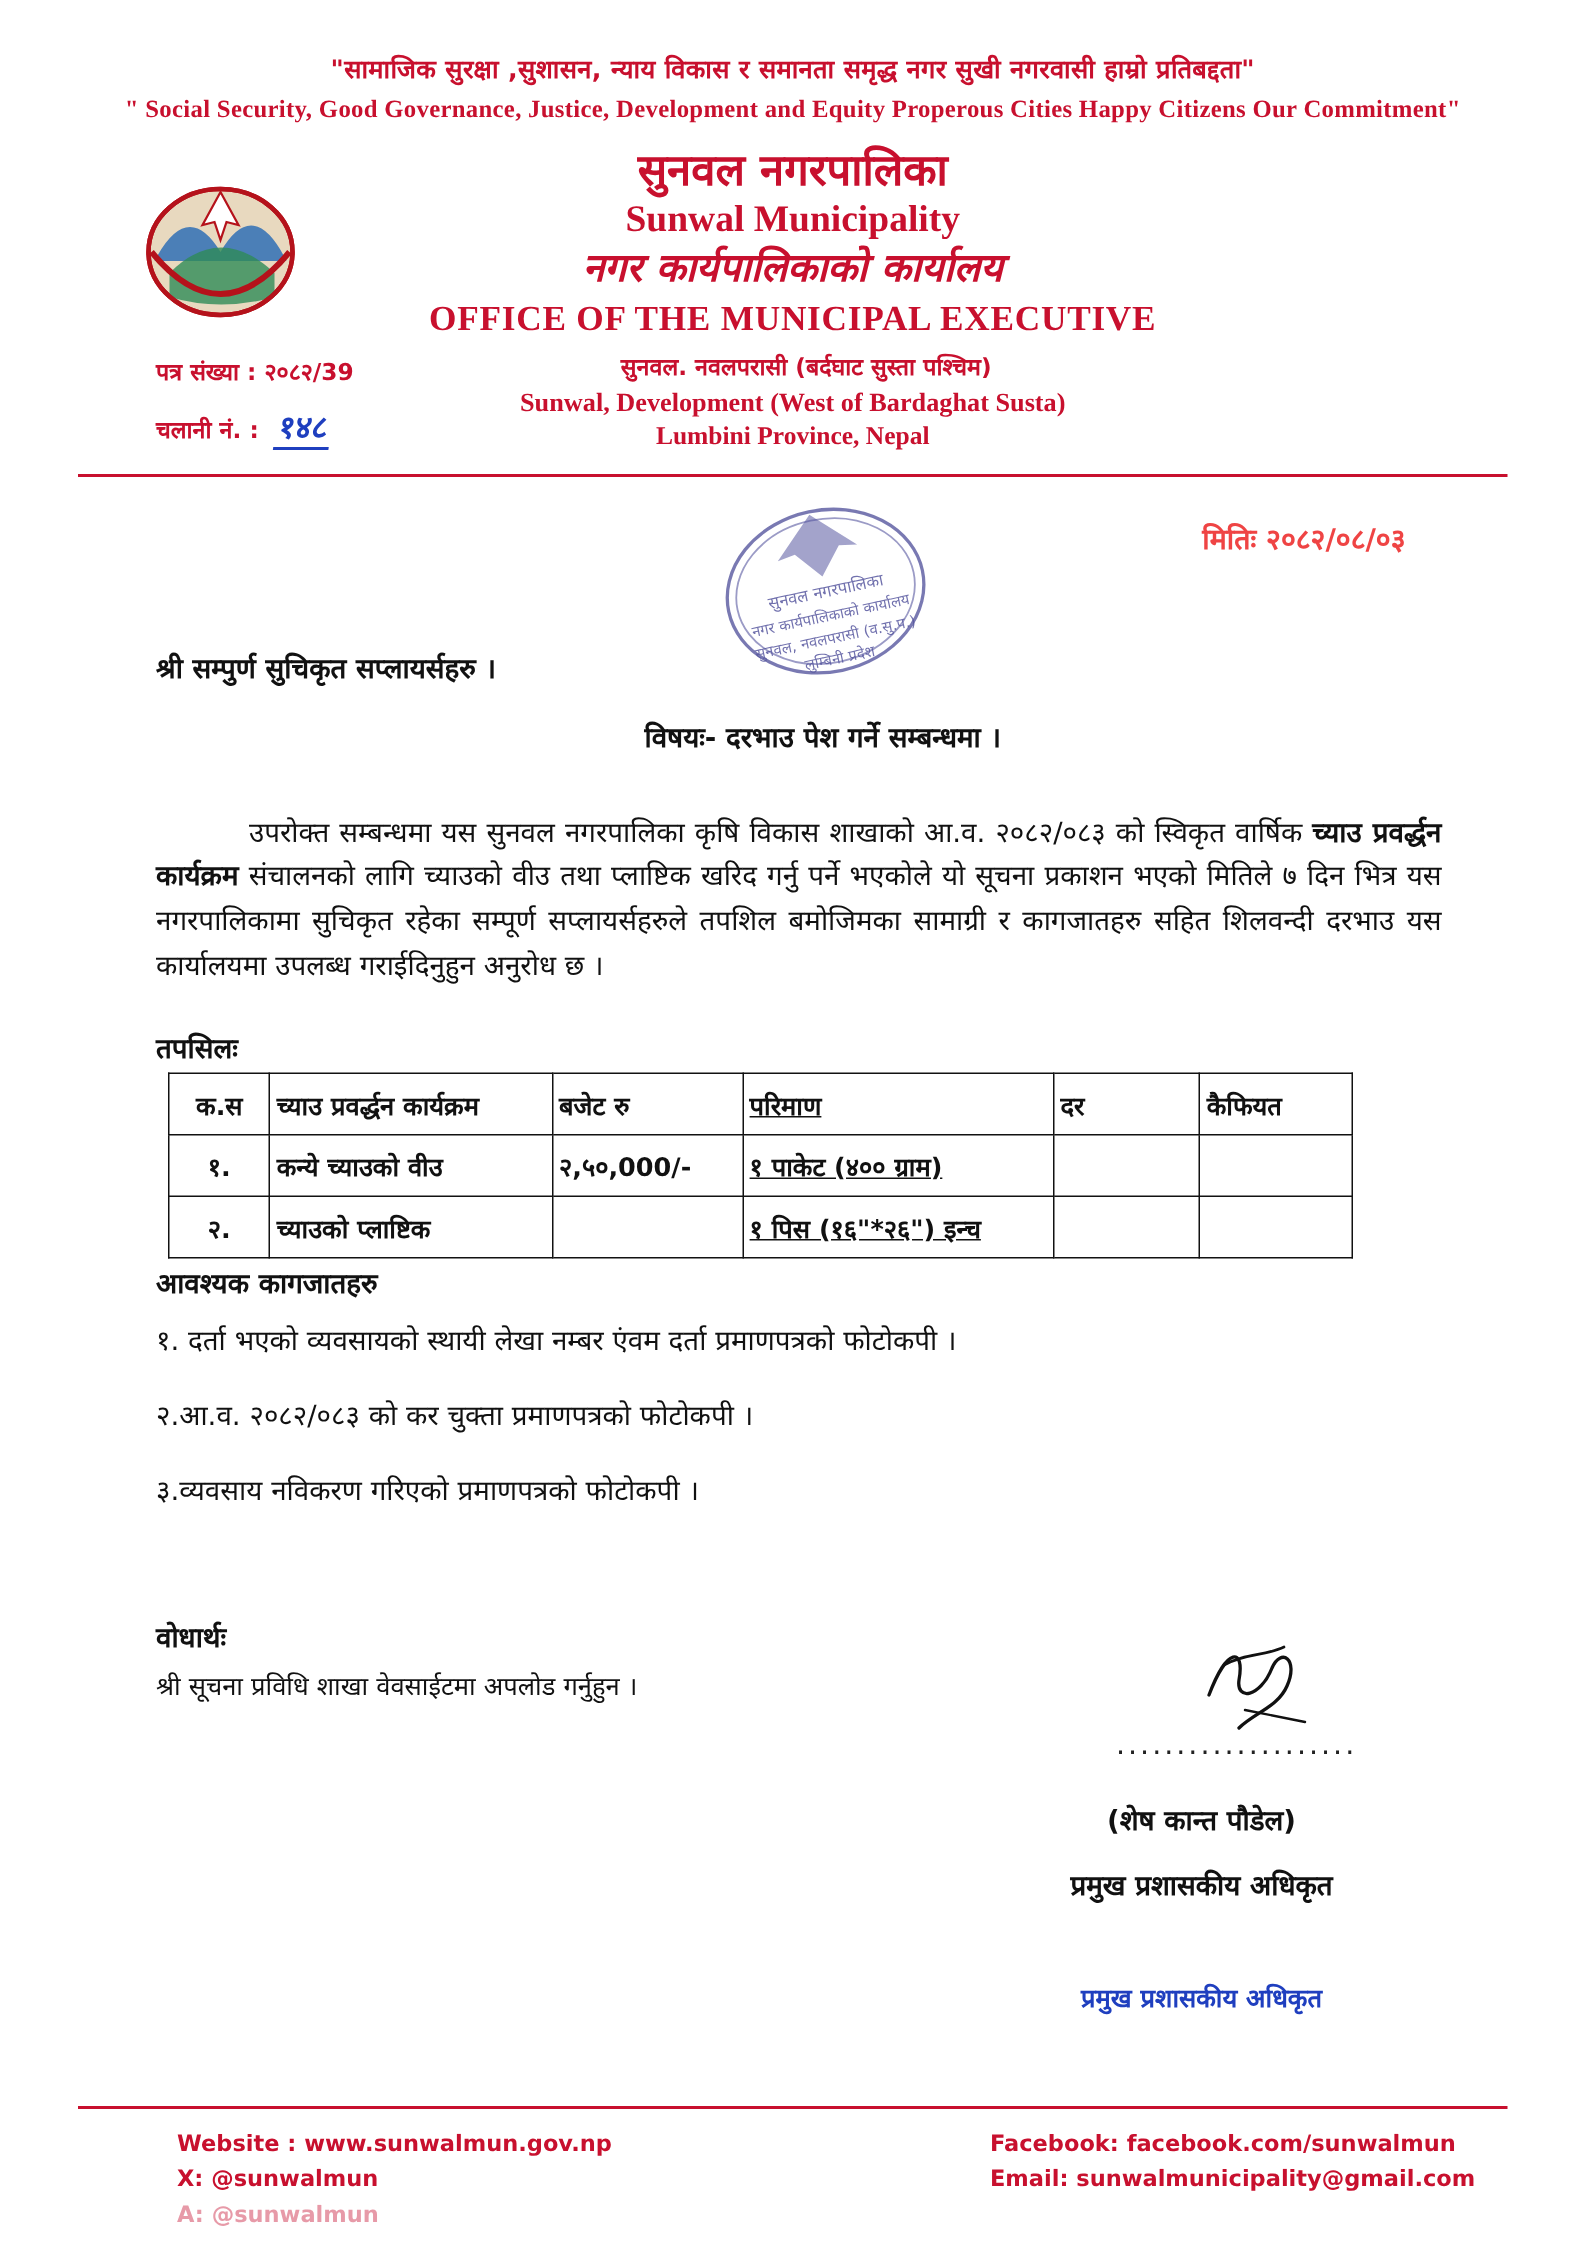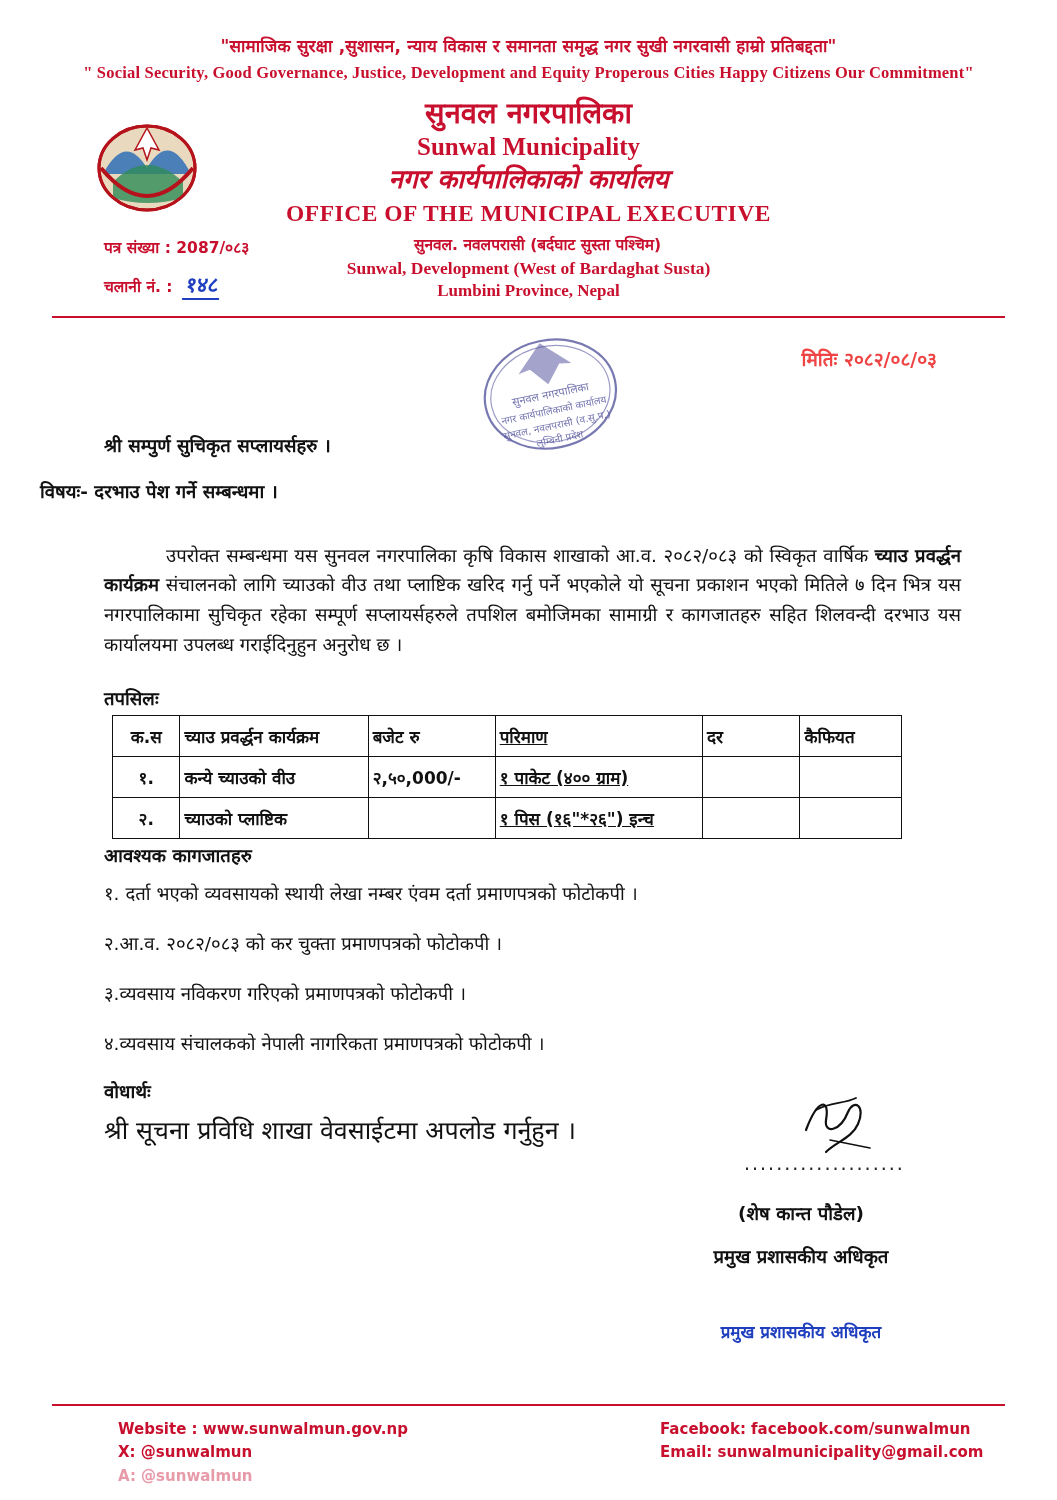--- a/index.html
+++ b/index.html
@@ -169,20 +169,21 @@
     left: 104px;
     top: 432px;
     font-size: 18.5px;
     font-weight: 600;
   }
   .subject {
     position: absolute;
     left: 0;
     right: 0;
     top: 478px;
+    text-align: center;
     font-size: 18.5px;
     font-weight: 700;
     padding-left: 40px;
   }
   .para {
     position: absolute;
     left: 104px;
     right: 96px;
     top: 522px;
     font-size: 18.5px;
@@ -245,21 +246,21 @@
     position: absolute;
     left: 104px;
     top: 1078px;
     font-size: 18.5px;
     font-weight: 600;
   }
   .bodhartha-line {
     position: absolute;
     left: 104px;
     top: 1112px;
-    font-size: 25px;
+    font-size: 17px;
   }
 
   
   .sig-scribble {
     position: absolute;
     left: 796px;
     top: 1090px;
     width: 80px;
     height: 70px;
   }
@@ -365,21 +366,21 @@
     <div class="t2">Sunwal Municipality</div>
     <div class="t3">नगर कार्यपालिकाको कार्यालय</div>
     <div class="t4">OFFICE OF THE MUNICIPAL EXECUTIVE</div>
     <div class="t5">सुनवल. नवलपरासी (बर्दघाट सुस्ता पश्चिम)</div>
     <div class="t6">Sunwal, Development (West of Bardaghat Susta)</div>
     <div class="t8">Lumbini Province, Nepal</div>
   </div>
 
   <div class="letterno">
     <span>पत्र संख्या :</span>
-    <span>2087/०८३</span>
+    <span>२०८२/39</span>
   </div>
   <div class="chalaniwrap">
     <span>चलानी नं. :</span>
     <span class="chalani-val">१४८</span>
   </div>
 
   <div class="rule"></div>
 
   <div class="seal">
     <svg viewBox="0 0 170 140" width="170" height="140" aria-hidden="true">
@@ -436,21 +437,20 @@
         <td class="col-remark"></td>
       </tr>
     </tbody>
   </table>
 
   <div class="docs-title">आवश्यक कागजातहरु</div>
   <div class="docs">
     <div>१. दर्ता भएको व्यवसायको स्थायी लेखा नम्बर एंवम दर्ता प्रमाणपत्रको फोटोकपी ।</div>
     <div>२.आ.व. २०८२/०८३ को कर चुक्ता प्रमाणपत्रको फोटोकपी ।</div>
     <div>३.व्यवसाय नविकरण गरिएको प्रमाणपत्रको फोटोकपी ।</div>
-    <div>४.व्यवसाय संचालकको नेपाली नागरिकता प्रमाणपत्रको फोटोकपी ।</div>
   </div>
 
   <div class="bodhartha-title">वोधार्थः</div>
   <div class="bodhartha-line">श्री सूचना प्रविधि शाखा वेवसाईटमा अपलोड गर्नुहुन ।</div>
 
   <div class="sig-scribble">
     <svg viewBox="0 0 80 70" width="80" height="70" aria-hidden="true">
       <path d="M10 40 C22 8, 34 8, 30 30 C28 44, 44 42, 52 22 C58 8, 70 16, 62 34 C56 48, 40 52, 30 62" fill="none" stroke="#111" stroke-width="2.2" stroke-linecap="round"></path>
       <path d="M20 20 C34 12, 48 14, 60 8" fill="none" stroke="#111" stroke-width="1.8" stroke-linecap="round"></path>
       <path d="M34 50 L74 58" fill="none" stroke="#111" stroke-width="1.6" stroke-linecap="round"></path>

